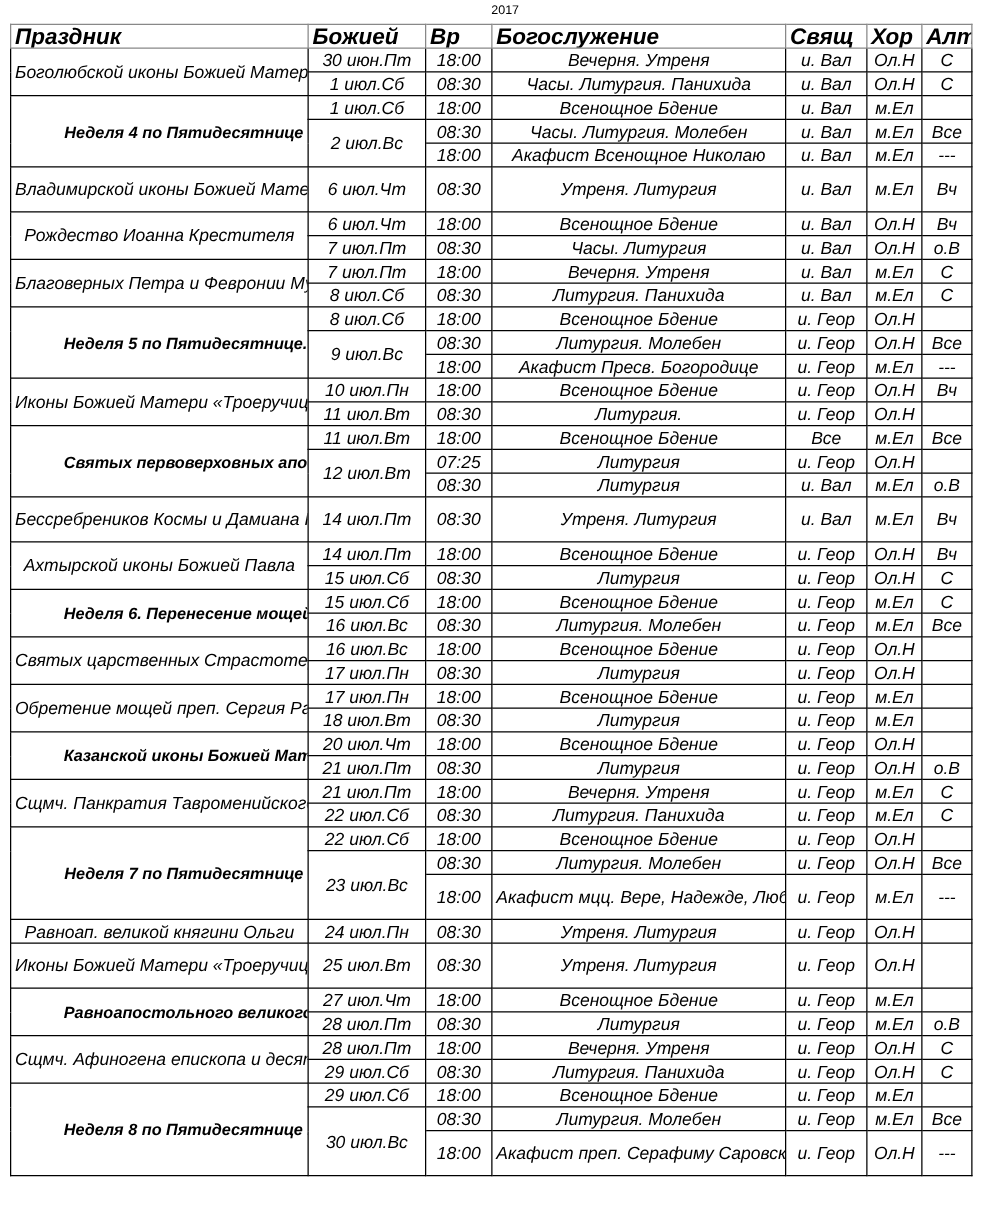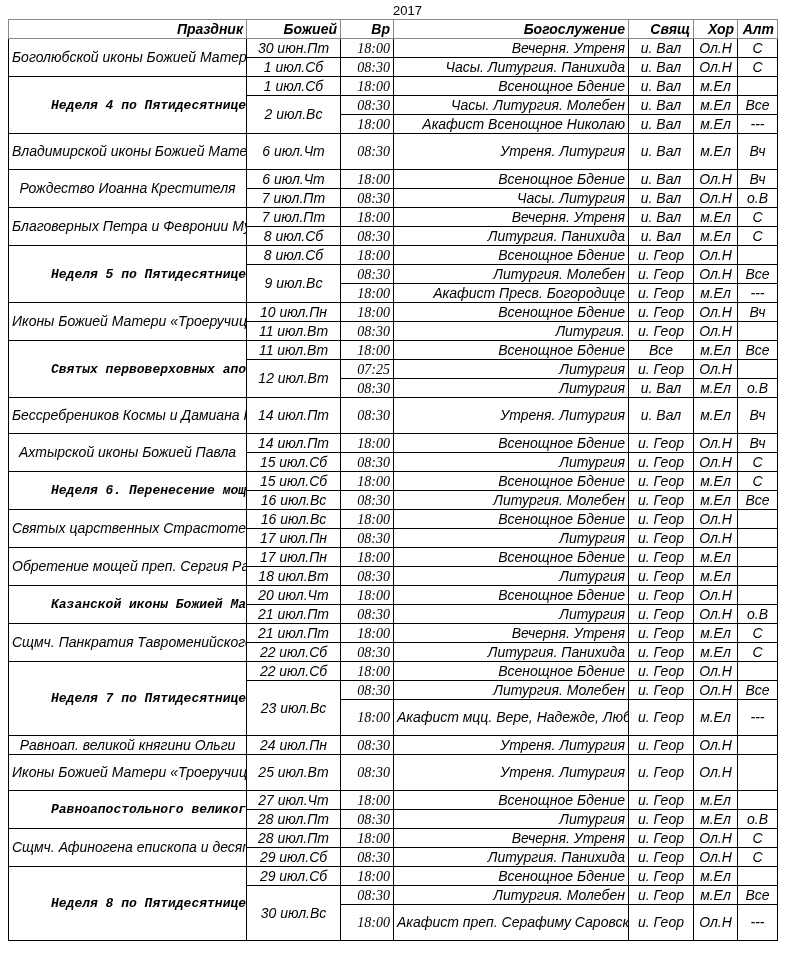--- a/index.html
+++ b/index.html
@@ -1,37 +1,37 @@
 <!DOCTYPE html>
 <html><head>
 <meta charset="utf-8">
 <style>
   html, body { margin: 0; padding: 0; background: #ffffff; }
   body { width: 787px; height: 978px; position: relative; font-family: "Liberation Sans", sans-serif; color: #000; }
-  .year { position: absolute; left: 393px; top: 3px; font-size: 13px; font-family: "Liberation Sans", sans-serif; }
+  .year { position: absolute; left: 393px; top: 3px; font-size: 10px; font-family: "Liberation Sans", sans-serif; }
   table.sched {
     position: absolute; left: 8px; top: 19px;
     border-collapse: collapse; table-layout: fixed;
     width: 769px;
     font-family: "Liberation Sans", sans-serif;
     font-size: 14px;
   }
   table.sched th, table.sched td {
     border: 1px solid #000; padding: 0 3px; overflow: hidden; white-space: nowrap;
     line-height: 17px;
   }
   table.sched th {
-    font-weight: bold; font-style: italic; font-size: 14px; height: 18px; text-align: right;
+    font-weight: bold; font-style: italic; font-size: 18px; height: 18px; text-align: left;
     border-color: #888;
   }
   td.feast { text-align: center; font-style: italic; white-space: normal; line-height: 17px; }
-  td.feast.bold { font-weight: bold; font-family: Liberation Mono, monospace; font-size: 13px; padding-left: 42px; }
+  td.feast.bold { font-weight: bold; font-family: Liberation Sans, sans-serif; font-size: 13px; padding-left: 42px; }
   td.date, td.time, td.priest, td.choir, td.alt { text-align: center; font-style: italic; }
-  td.time { text-align: right; padding-right: 2px; font-family: Liberation Serif, serif; }
-  td.service { font-style: italic; text-align: right; white-space: normal; }
+  td.time { text-align: center; padding-right: 2px; }
+  td.service { font-style: italic; text-align: center; white-space: normal; }
   tr.r1 td { height: 18px; }
   tr.r2 td.service, tr.r2 td.time { height: 35px; }
 </style>
 </head>
 <body>
 
 <div class="year">2017</div>
 
 <table class="sched">
   <colgroup>

